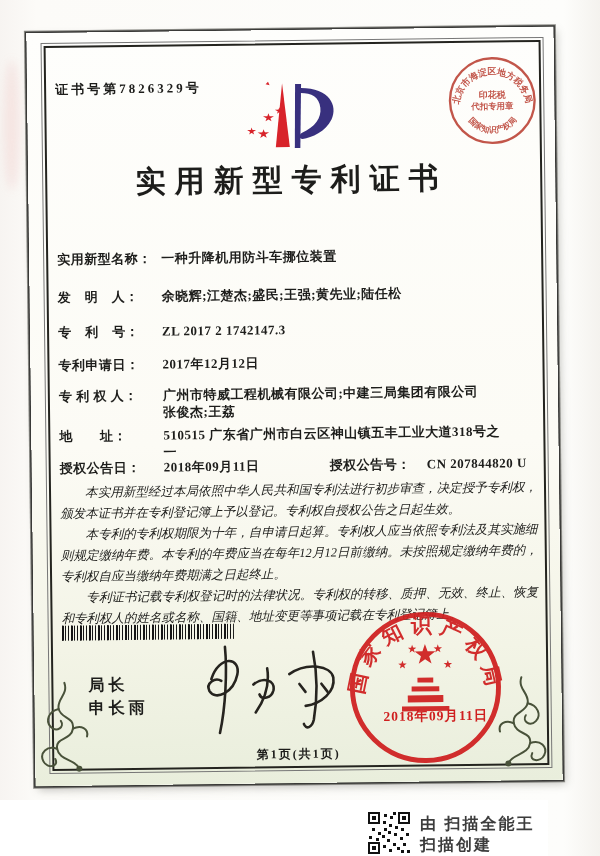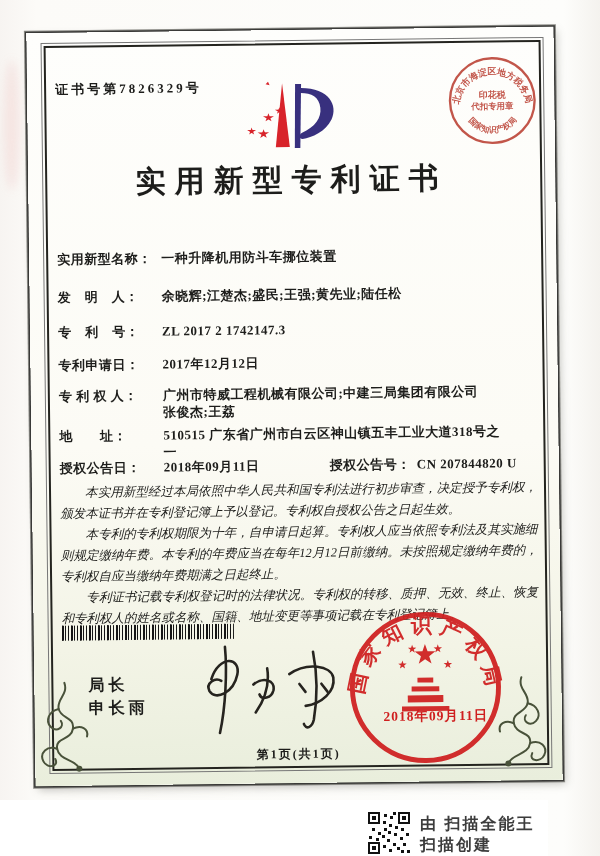--- a/index.html
+++ b/index.html
@@ -33,21 +33,21 @@
   .logo-red{fill:var(--logo-red);}
   .logo-blue{fill:var(--logo-blue);}
   .title{position:absolute;left:0;right:0;top:130px;text-align:center;
     font-size:30px;font-weight:700;letter-spacing:9px;}
   
   .field-row{position:absolute;left:28px;right:26px;font-size:13px;line-height:17px;}
   .f-label{display:inline-block;width:104px;font-weight:600;letter-spacing:.5px;vertical-align:top;}
   .f-value{display:inline-block;font-weight:700;letter-spacing:.5px;max-width:380px;vertical-align:top;}
   .f-line2{margin-left:104px;font-weight:700;letter-spacing:.5px;}
   .pair2{position:absolute;left:270px;top:0;white-space:nowrap;}
-  .pair2 .f-label{width:auto;margin-right:6px;}
+  .pair2 .f-label{width:auto;margin-right:16px;}
   
   .body-text{position:absolute;left:28px;right:22px;top:450px;
     font-size:12.5px;line-height:21px;font-style:italic;text-align:justify;}
   .body-text p{margin:0;text-indent:2em;}
   
   .barcode{position:absolute;left:28px;top:593px;width:172px;height:15px;
     background:
       repeating-linear-gradient(90deg,#151515 0 1px,transparent 1px 3px),
       repeating-linear-gradient(90deg,#151515 0 2px,transparent 2px 9px);}
   .signer{position:absolute;left:54px;top:641px;font-size:16px;font-weight:600;letter-spacing:4px;line-height:23px;}

